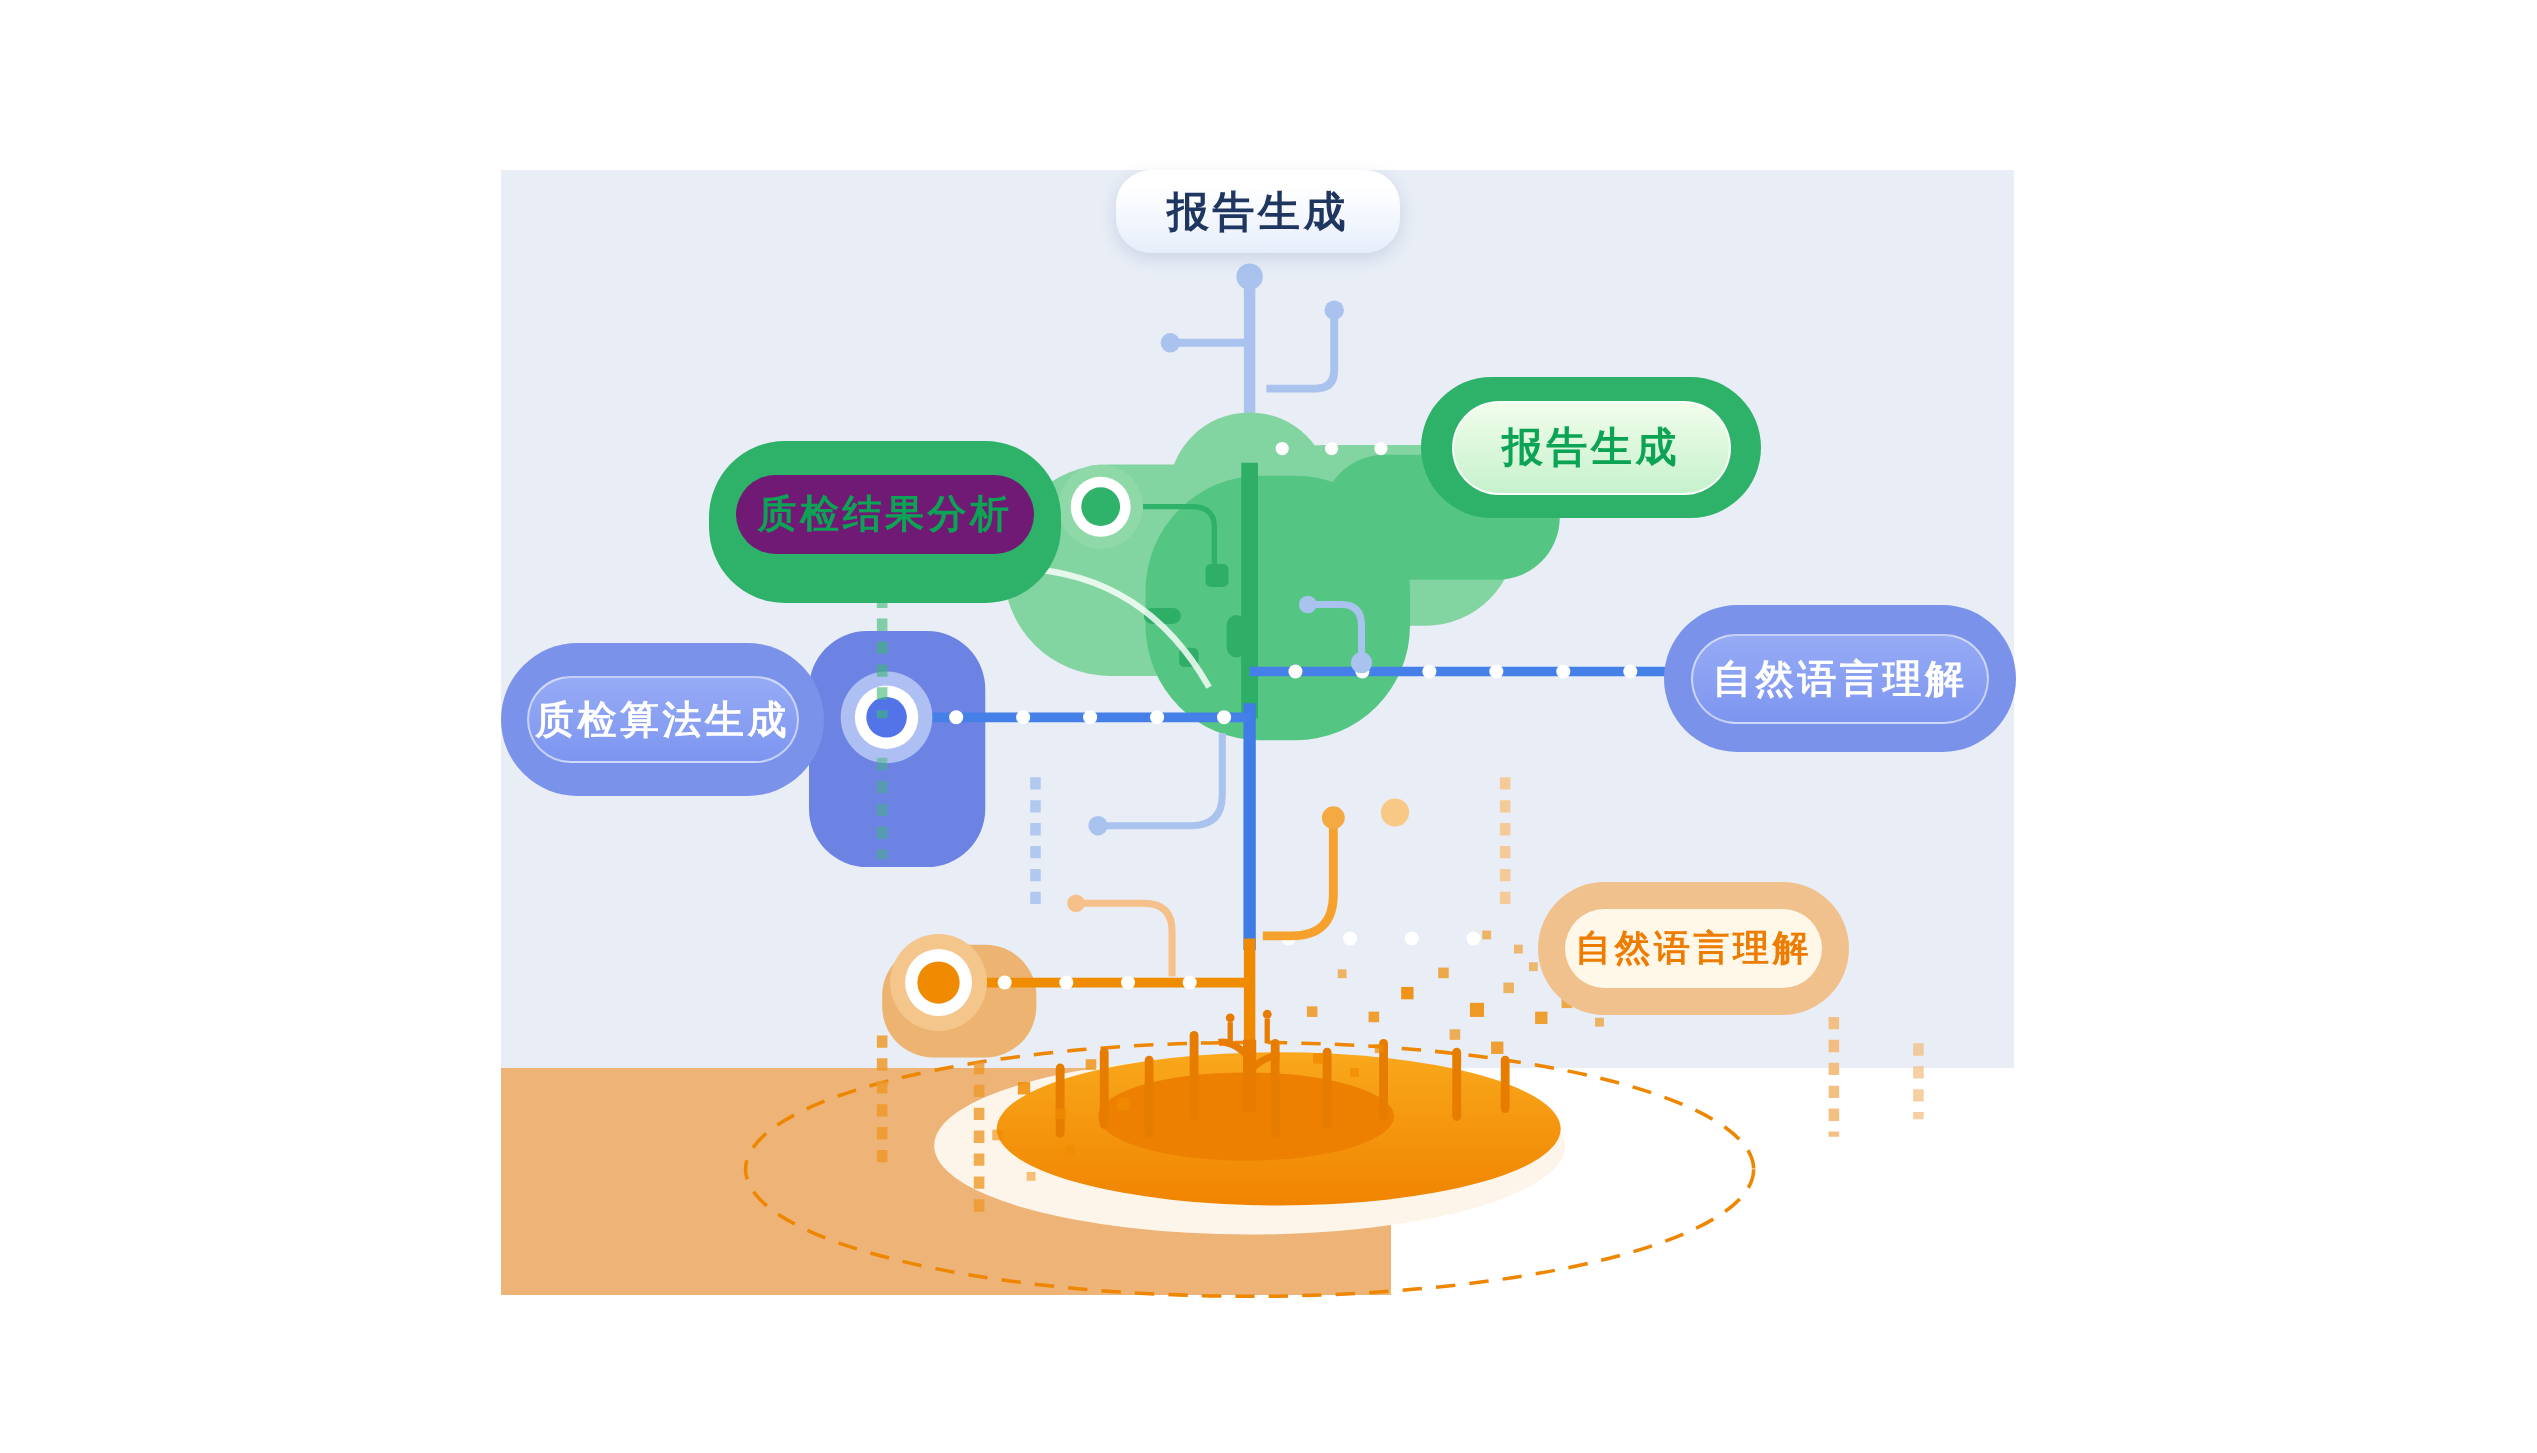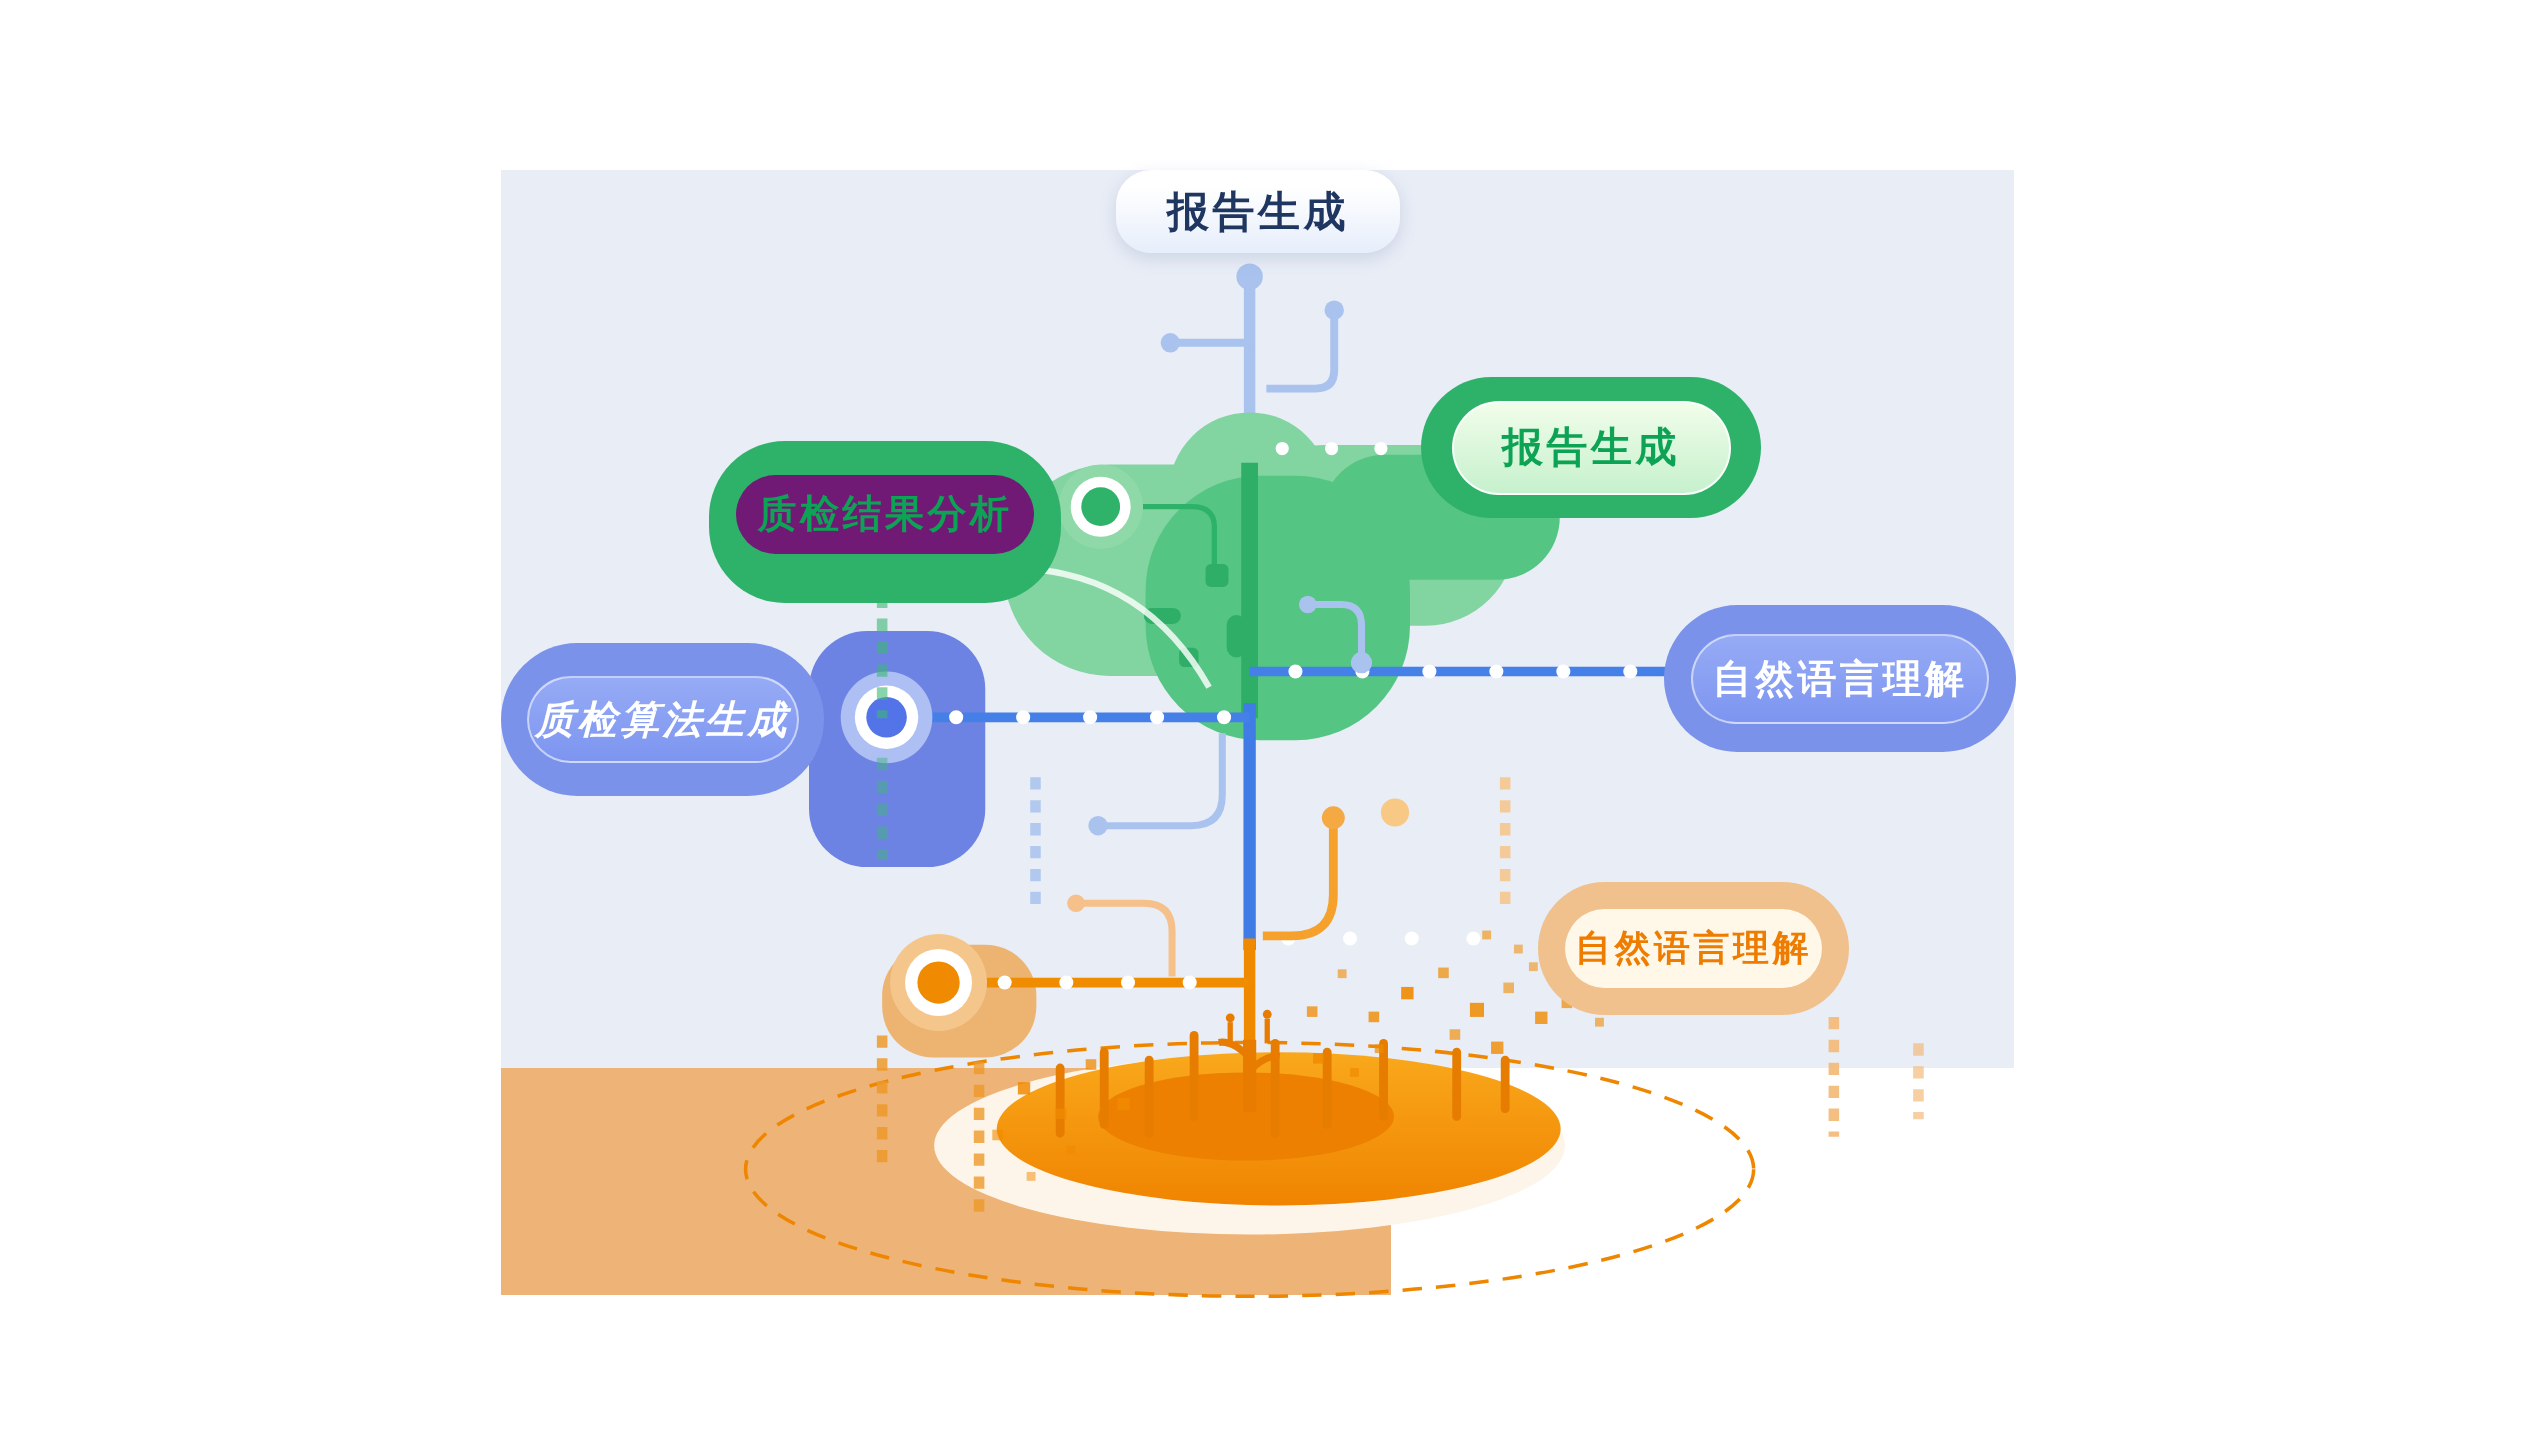--- a/index.html
+++ b/index.html
@@ -191,21 +191,21 @@
 
   <div class="pill outer-green" style="left:709px;top:441px;width:352px;height:162px;">
     <div class="pill-inner inner-white-green" style="width:298px;height:79px;margin-top:-16px;">质检结果分析</div>
   </div>
 
   <div class="pill outer-blue" style="left:1664px;top:605px;width:352px;height:147px;">
     <div class="pill-inner inner-blue" style="width:294px;height:86px;">自然语言理解</div>
   </div>
 
   <div class="pill outer-blue" style="left:501px;top:643px;width:323px;height:153px;">
-    <div class="pill-inner inner-blue" style="width:268px;height:83px;font-style:italic;">质检算法生成</div>
+    <div class="pill-inner inner-blue" style="width:268px;height:83px;">质检算法生成</div>
   </div>
 
   <div class="pill outer-tan" style="left:1538px;top:882px;width:311px;height:133px;">
     <div class="pill-inner inner-cream" style="width:257px;height:79px;">自然语言理解</div>
   </div>
 
 
 </div>
 
 

